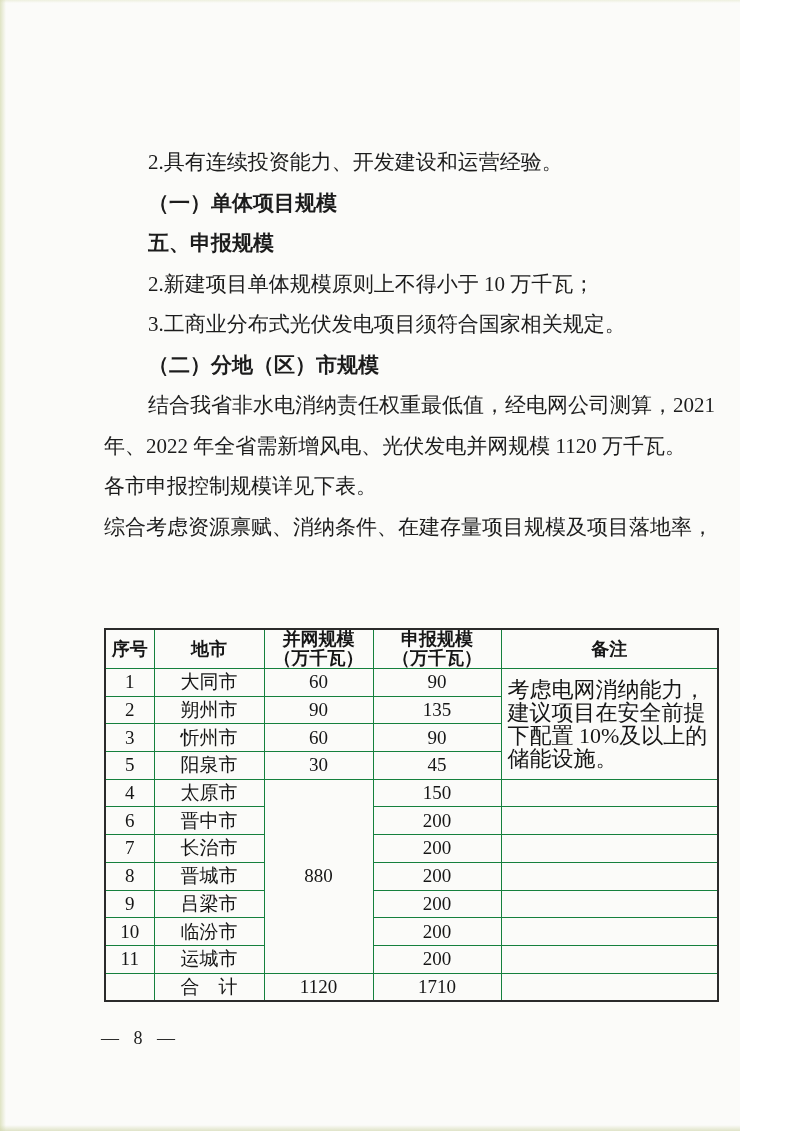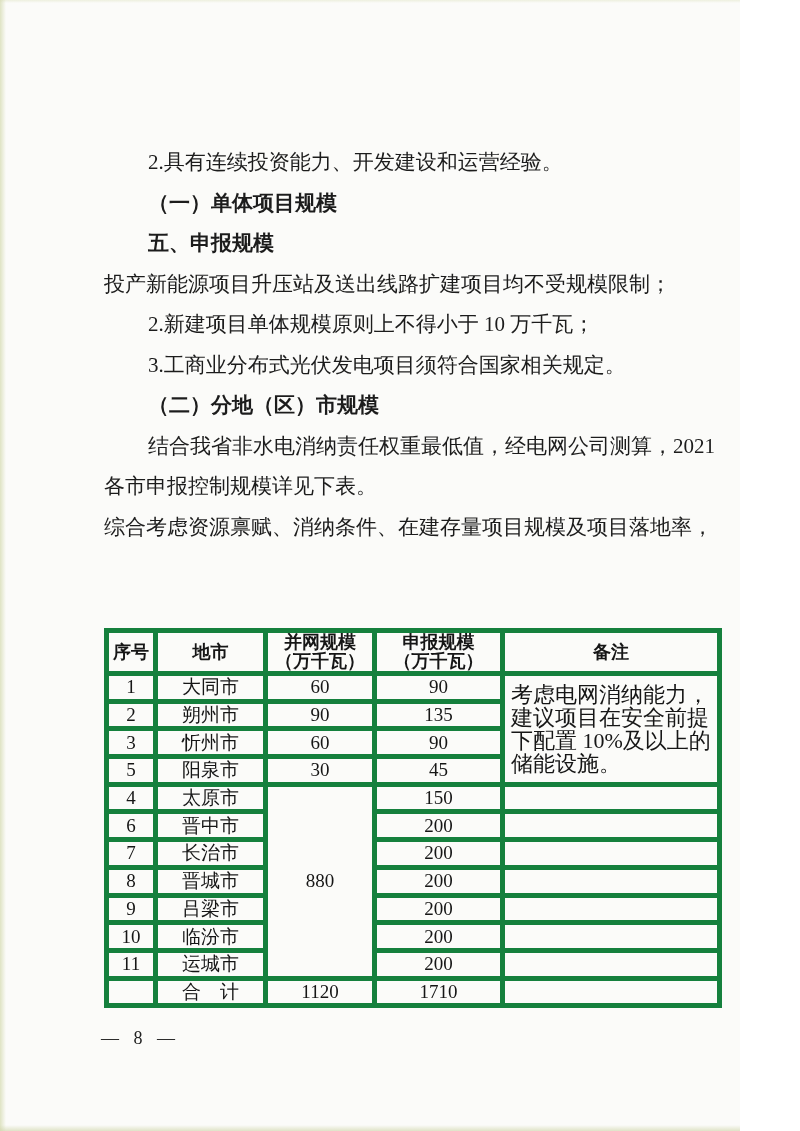--- a/index.html
+++ b/index.html
@@ -28,21 +28,21 @@
   .doc-text .indent{padding-left:44px;}
   .doc-text .bold{font-weight:bold;}
 
   table.scale-table{
     position:absolute;left:104px;top:628px;
     width:613px;table-layout:fixed;border-collapse:collapse;
     font-family:"Liberation Serif","DejaVu Serif",serif;color:#161616;
     border:2px solid #2b2b2b;
   }
   .scale-table th,.scale-table td{
-    border:5px solid #15803d;padding:0;text-align:center;vertical-align:middle;
+    border:1px solid #15803d;padding:0;text-align:center;vertical-align:middle;
     overflow:hidden;
   }
   .scale-table thead tr{height:39px;}
   .scale-table tbody tr{height:27.7px;}
   .scale-table th{font-size:18px;font-weight:bold;line-height:19px;}
   .scale-table td{font-size:19px;line-height:22px;}
   td.remark-cell{
     font-size:22px;line-height:23px;text-align:left;
     padding:1px 4px 1px 6px;vertical-align:middle;
   }
@@ -58,25 +58,25 @@
 
 <div class="page">
   <div class="edge-top"></div>
   <div class="edge-left"></div>
   <div class="edge-bottom"></div>
 
   <div class="doc-text">
     <div class="line indent">2.具有连续投资能力、开发建设和运营经验。</div>
     <div class="line indent bold">（一）单体项目规模</div>
     <div class="line indent bold">五、申报规模</div>
-    <div class="line">投产新能源项目升压站及送出线路扩建项目均不受规模限制；</div>
     <div class="line indent">2.新建项目单体规模原则上不得小于 10 万千瓦；</div>
     <div class="line indent">3.工商业分布式光伏发电项目须符合国家相关规定。</div>
     <div class="line indent bold">（二）分地（区）市规模</div>
     <div class="line indent">结合我省非水电消纳责任权重最低值，经电网公司测算，2021</div>
+    <div class="line">年、2022 年全省需新增风电、光伏发电并网规模 1120 万千瓦。</div>
     <div class="line">各市申报控制规模详见下表。</div>
     <div class="line">综合考虑资源禀赋、消纳条件、在建存量项目规模及项目落地率，</div>
   </div>
 
   <table class="scale-table">
     <colgroup>
       <col style="width:49px">
         <col style="width:110px">
         <col style="width:109px">
       <col style="width:128px">

